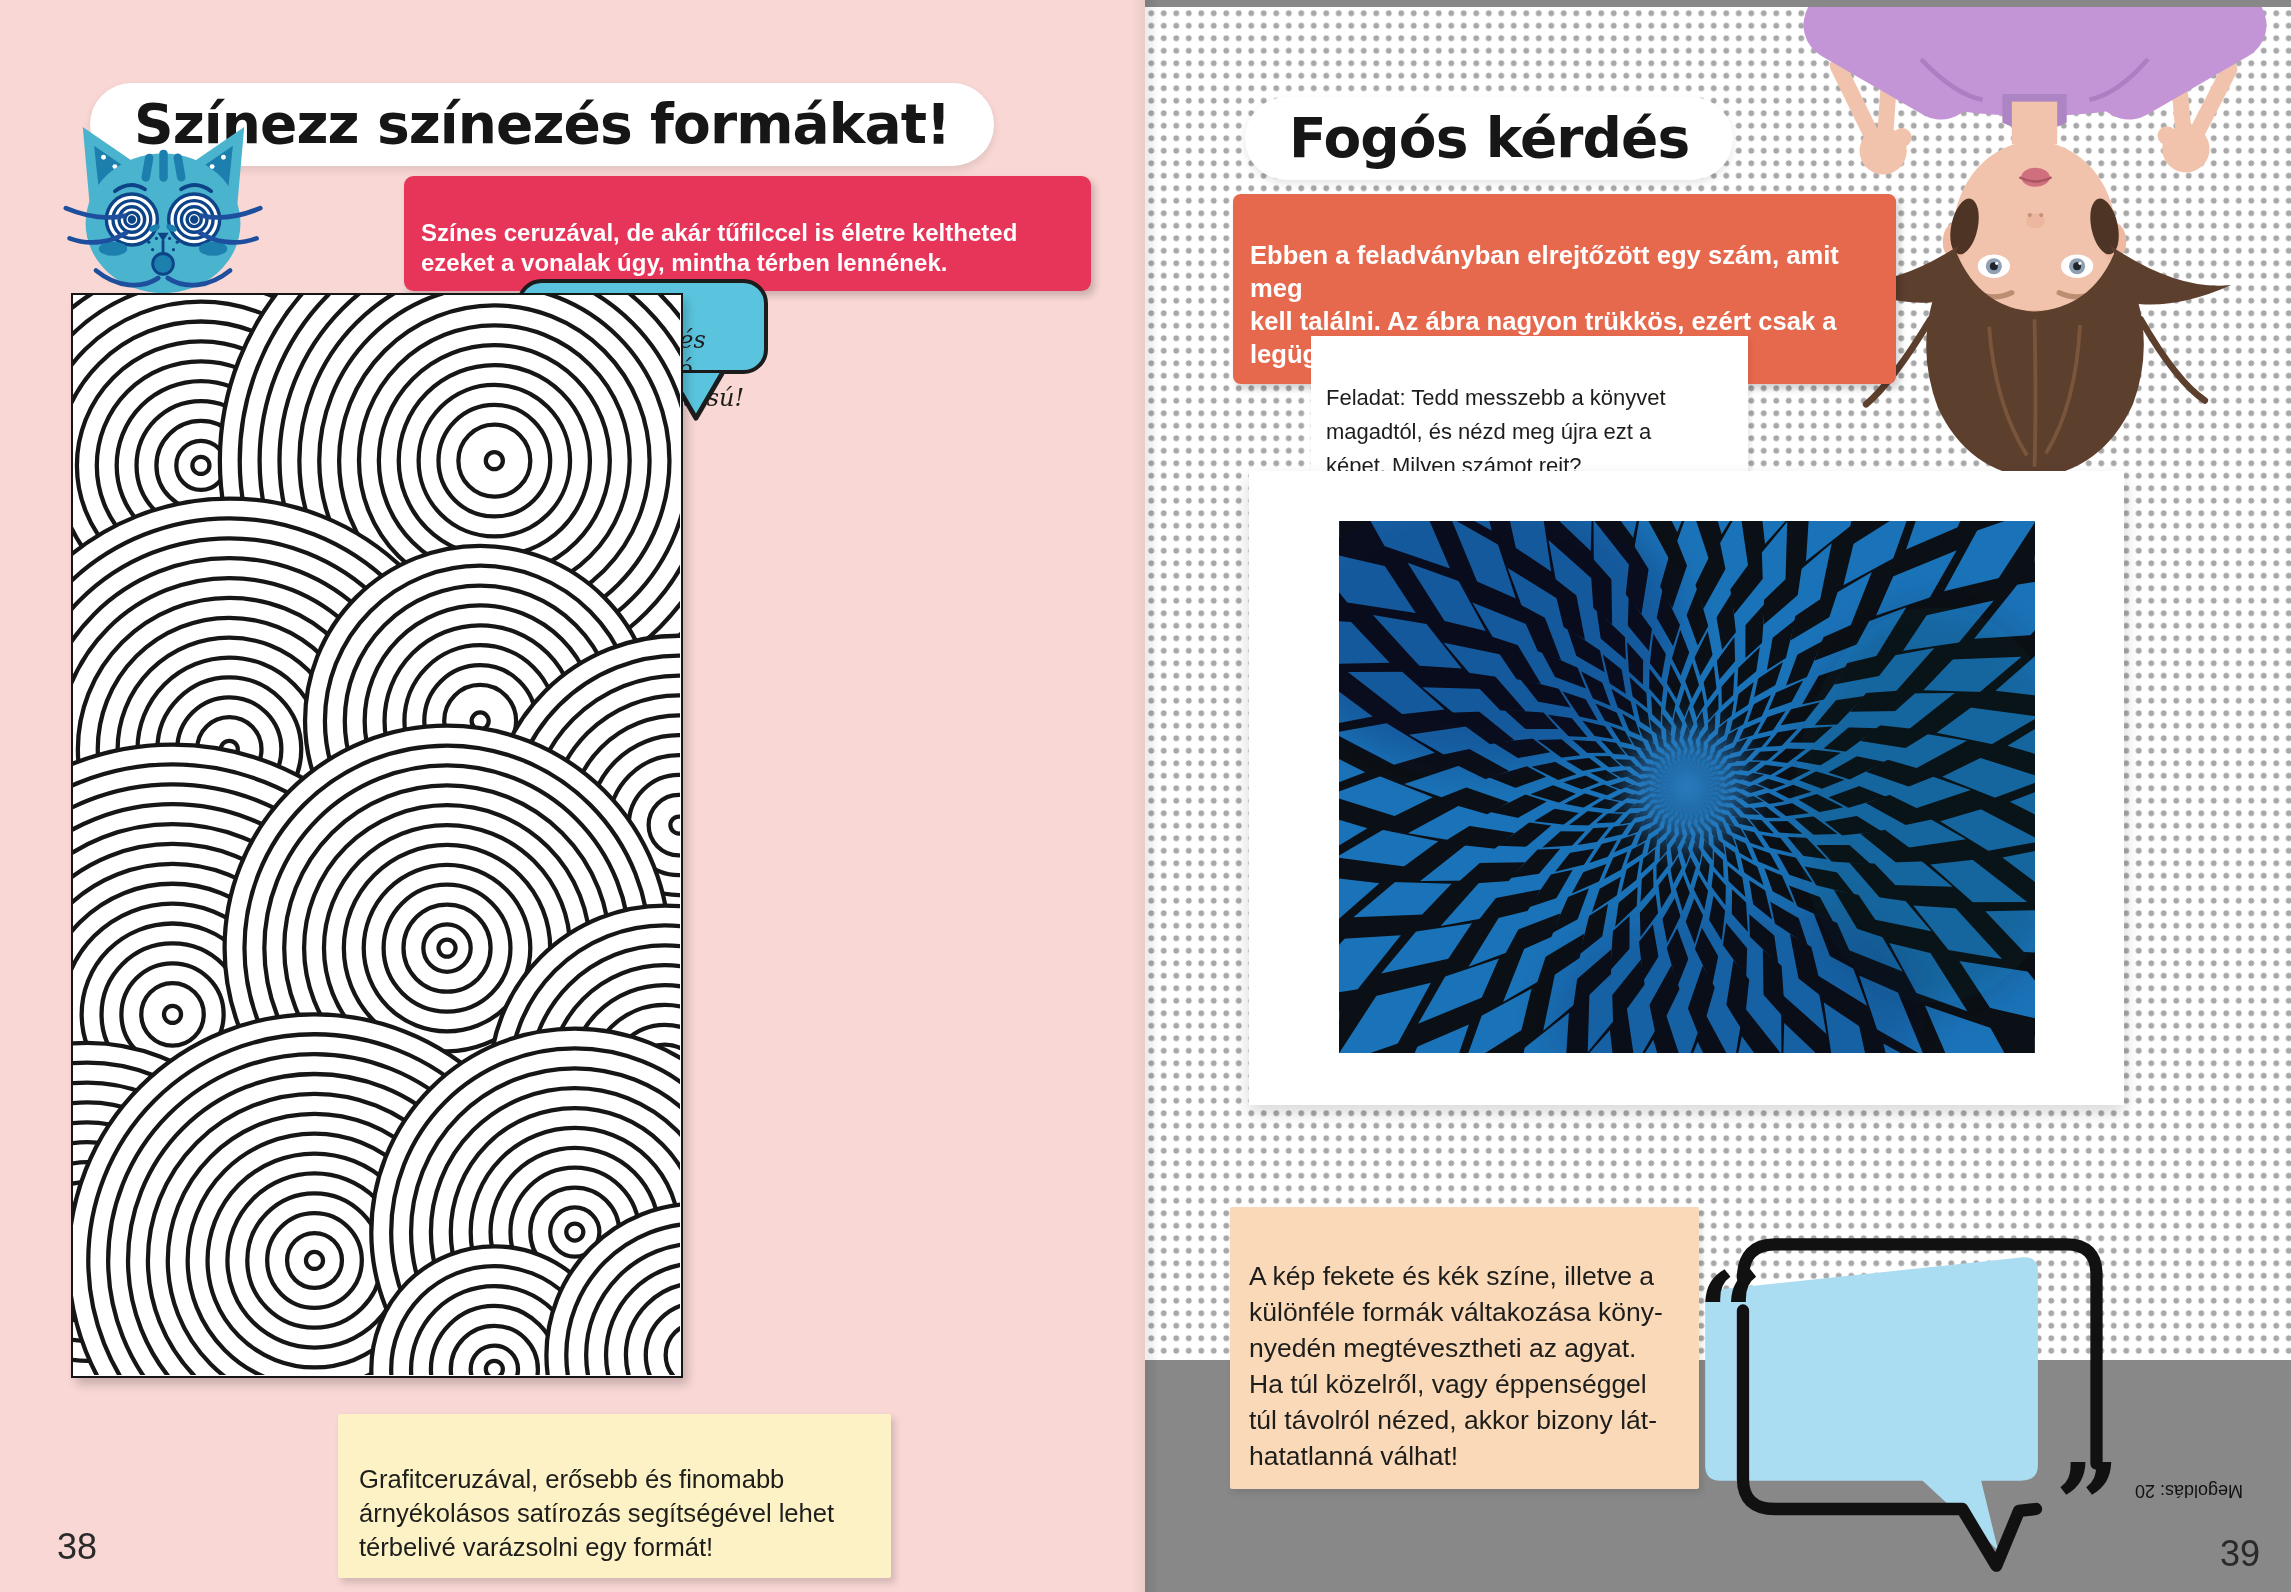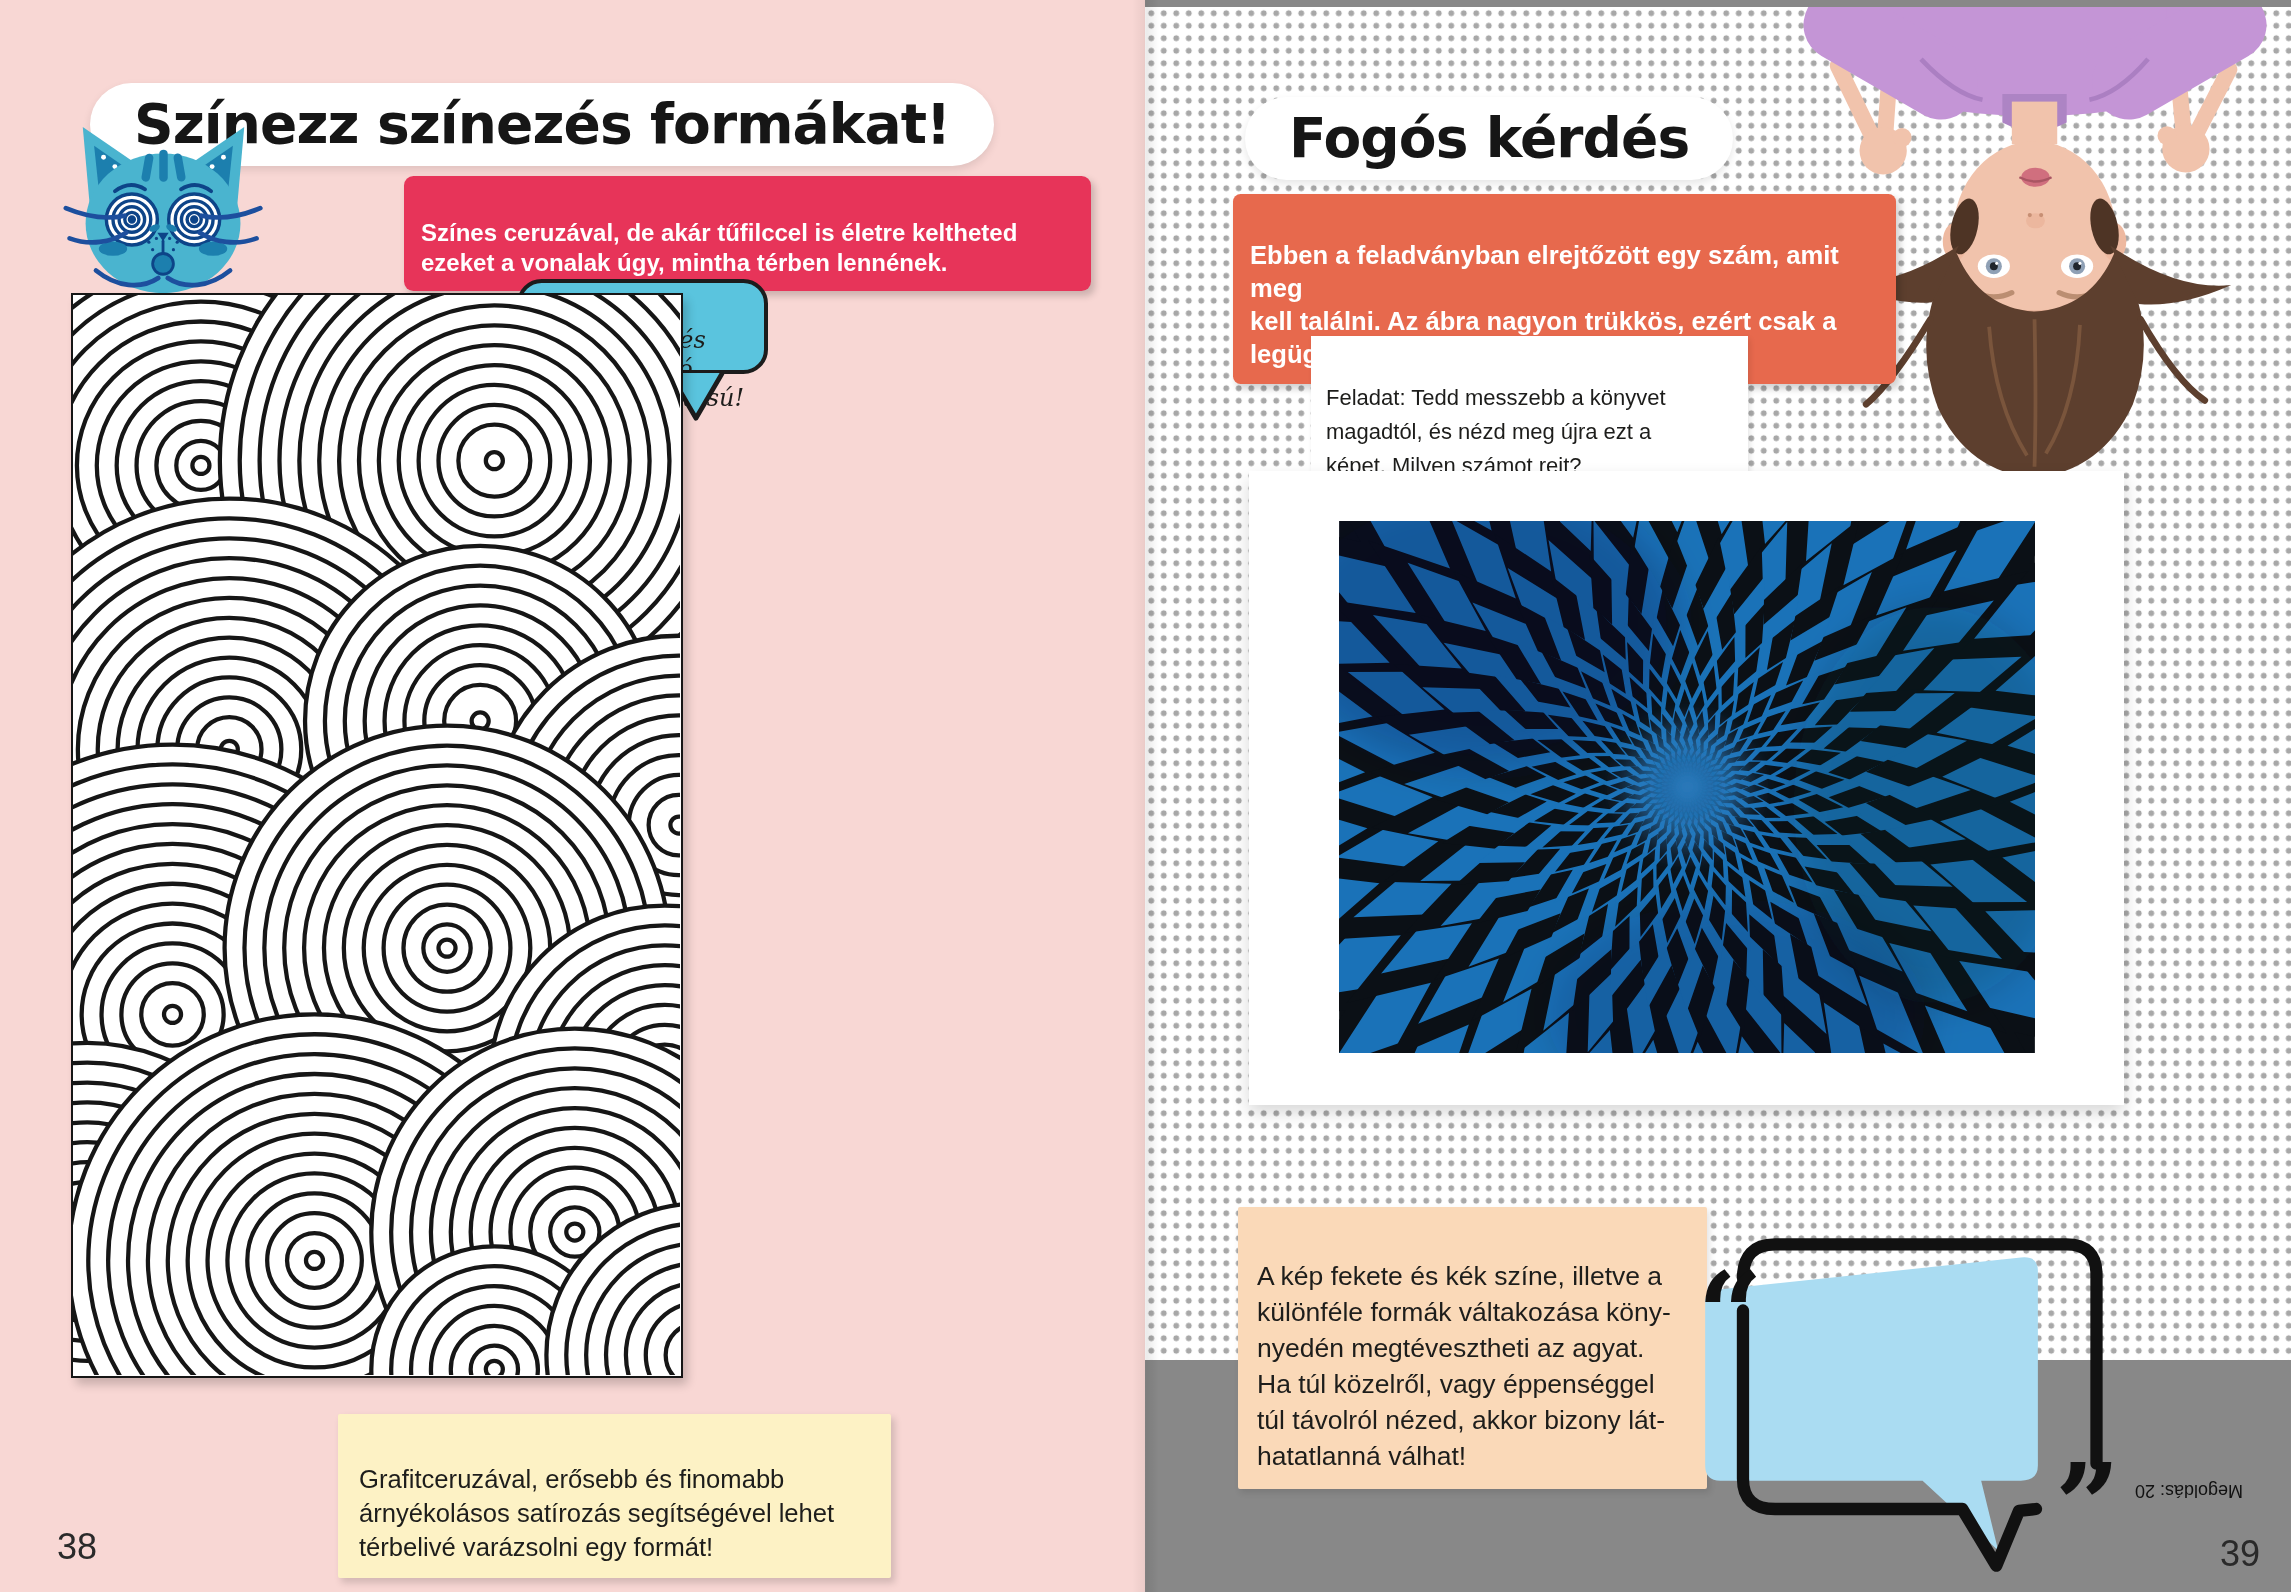--- a/index.html
+++ b/index.html
@@ -452,21 +452,21 @@
             <circle cx="368" cy="281" r="58" fill="#2e7fc2" opacity="0.9" filter="url(#bl20)"></circle>
             <circle cx="368" cy="281" r="34" fill="#16619c" opacity="0.7" filter="url(#bl9)"></circle>
             <circle cx="368" cy="281" r="20" fill="#2a7abc" opacity="0.9" filter="url(#bl9)"></circle>
             <ellipse cx="150" cy="110" rx="210" ry="150" fill="rgba(5,25,45,0.22)" filter="url(#bl20)"></ellipse>
             <ellipse cx="630" cy="300" rx="150" ry="210" fill="rgba(5,25,45,0.18)" filter="url(#bl20)"></ellipse>
             <ellipse cx="420" cy="520" rx="200" ry="120" fill="rgba(5,25,45,0.15)" filter="url(#bl20)"></ellipse>
           </g>
         </svg>
     </div>
 
-    <div class="abs explain-peach pre" style="left:93px;">
+    <div class="abs explain-peach pre" style="left:85px;">
       <span>A kép fekete és kék színe, illetve a
 különféle formák váltakozása köny-
 nyedén megtévesztheti az agyat.
 Ha túl közelről, vagy éppenséggel
 túl távolról nézed, akkor bizony lát-
 hatatlanná válhat!</span>
     </div>
 
     <svg class="abs" style="left:539px;top:1226px;" width="445" height="345" viewBox="0 0 470 365">
       <path d="M 34,60 L 356,26 Q 374,24 374,40 L 374,246 Q 374,262 356,262 L 314,262 L 332,336 L 252,262 L 38,262 Q 22,262 22,246 L 22,72 Q 22,62 34,60 Z" fill="#aadcf2"></path>

